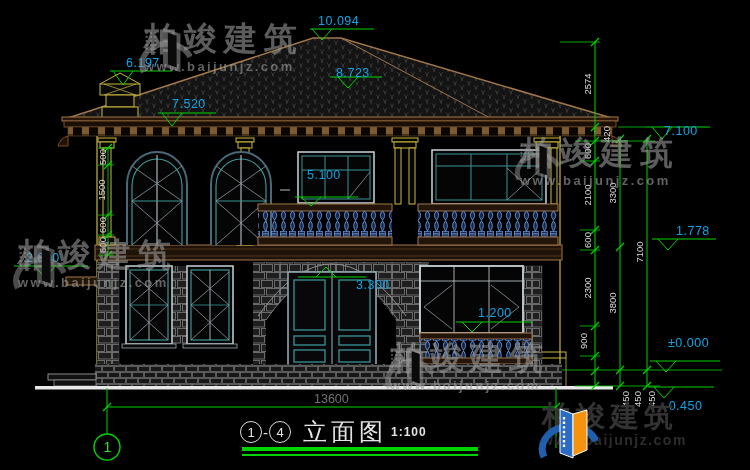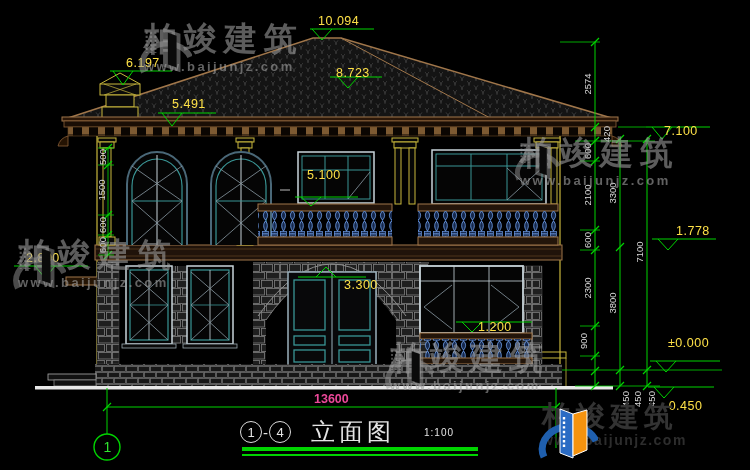--- a/index.html
+++ b/index.html
@@ -1,41 +1,41 @@
 <!DOCTYPE html>
 <html><head>
 <meta charset="utf-8">
 <style>
   html,body{margin:0;padding:0;background:#000;}
   .canvas{position:relative;width:750px;height:470px;background:#000;overflow:hidden;
           font-family:"Liberation Sans",sans-serif;}
   .canvas svg{position:absolute;left:0;top:0;}
-  .elev{position:absolute;font-size:12.5px;color:#fde047;white-space:nowrap;letter-spacing:.5px;}
+  .elev{position:absolute;font-size:12.5px;color:#0ea5e9;white-space:nowrap;letter-spacing:.5px;}
   .vdim{position:absolute;font-size:9.5px;color:#d9d9d9;white-space:nowrap;
         transform:translate(-50%,-50%) rotate(-90deg);}
-  .hdim{position:absolute;font-size:12.5px;color:#ec4899;white-space:nowrap;font-weight:bold;}
+  .hdim{position:absolute;font-size:12.5px;color:#737373;white-space:nowrap;}
   .axisnum{position:absolute;font-size:14px;color:#30e430;text-align:center;}
   
   .wm{position:absolute;display:flex;align-items:flex-start;pointer-events:none;}
   .wmtext{display:flex;flex-direction:column;margin-left:6px;}
   .wmbrand{font-size:33px;font-weight:bold;letter-spacing:7px;line-height:1.05;
            color:rgba(158,158,158,.58);white-space:nowrap;}
   .wmurl{font-size:13px;font-weight:bold;letter-spacing:2.4px;margin-top:2px;
          color:rgba(158,158,158,.62);white-space:nowrap;}
   .footer-brand{font-size:29px;font-weight:bold;letter-spacing:5px;line-height:1.05;
            color:#333;white-space:nowrap;}
   .footer-url{font-size:14px;font-weight:bold;letter-spacing:1.5px;margin-top:1px;
            color:#2d2d2d;white-space:nowrap;}
   
   .titleblock{position:absolute;left:240px;top:416px;display:flex;align-items:center;color:#e4e4e4;}
   .tcirc{display:inline-flex;width:20px;height:20px;border:1.6px solid #dcdcdc;border-radius:50%;
          align-items:center;justify-content:center;font-size:13px;color:#e4e4e4;flex:none;}
   .tdash{font-size:15px;margin:0 1px;}
-  .tname{font-size:24px;letter-spacing:4px;margin-left:20px;white-space:nowrap;}
-  .tscale{font-size:10px;margin-left:29px;letter-spacing:1px;}
+  .tname{font-size:24px;letter-spacing:4px;margin-left:12px;white-space:nowrap;}
+  .tscale{font-size:12px;margin-left:4px;letter-spacing:1px;font-weight:bold;}
   .bar{position:absolute;background:#00d400;}
 </style>
 </head>
 <body>
 
 <div class="canvas">
 
   <svg width="750" height="470" viewBox="0 0 750 470">
     <defs>
       <pattern id="tiles" width="14" height="9" patternUnits="userSpaceOnUse">
@@ -249,25 +249,25 @@
       <path d="M103,411 l8,-8 M552,411 l8,-8" stroke-width="1.2"></path>
 
       <circle cx="107" cy="447" r="13" stroke-width="1.4"></circle>
     </g>
     <line x1="280" y1="190" x2="290" y2="190" stroke="#bbb" stroke-width="1"></line>
   </svg>
 
   <span class="elev" style="left:318px;top:14px">10.094</span>
   <span class="elev" style="left:126px;top:56px">6.197</span>
   <span class="elev" style="left:336px;top:66px">8.723</span>
-  <span class="elev" style="left:172px;top:97px">5.491</span>
+  <span class="elev" style="left:172px;top:97px">7.520</span>
   <span class="elev" style="left:307px;top:168px">5.100</span>
   <span class="elev" style="left:26px;top:251px">2.800</span>
-  <span class="elev" style="left:344px;top:278px">3.300</span>
-  <span class="elev" style="left:478px;top:320px">1.200</span>
+  <span class="elev" style="left:356px;top:278px">3.300</span>
+  <span class="elev" style="left:478px;top:306px">1.200</span>
   <span class="elev" style="left:664px;top:124px">7.100</span>
   <span class="elev" style="left:676px;top:224px">1.778</span>
   <span class="elev" style="left:668px;top:336px">±0.000</span>
   <span class="elev" style="left:664px;top:399px">-0.450</span>
 
   <span class="vdim" style="left:587px;top:84px">2574</span>
   <span class="vdim" style="left:606px;top:134px">420</span>
   <span class="vdim" style="left:587px;top:151px">600</span>
   <span class="vdim" style="left:587px;top:195px">2100</span>
   <span class="vdim" style="left:587px;top:240px">600</span>

